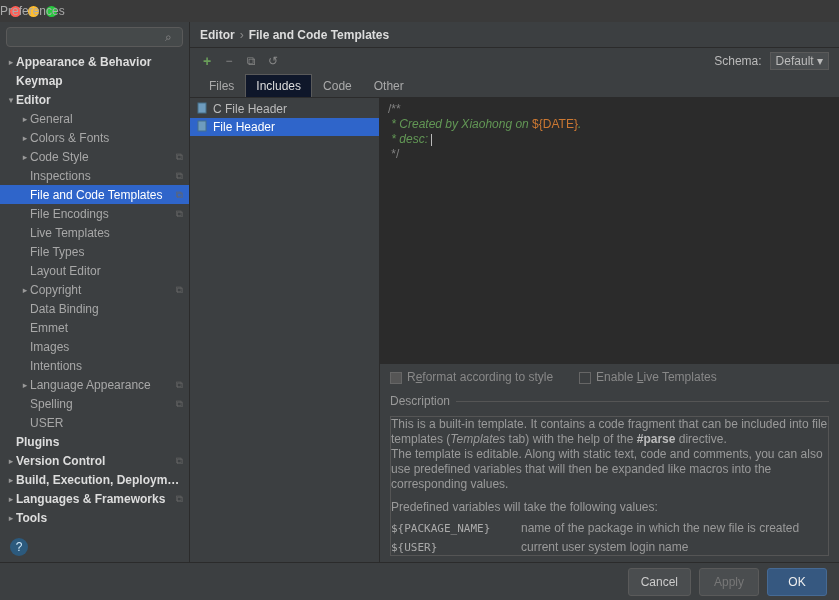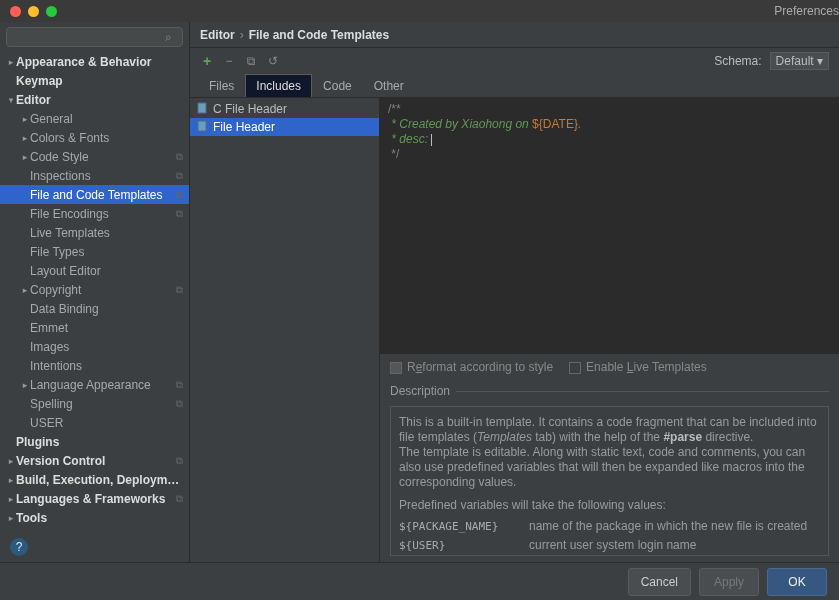--- a/index.html
+++ b/index.html
@@ -4,21 +4,21 @@
 <style>
 * { margin: 0; padding: 0; box-sizing: border-box; font-family: -apple-system, "Segoe UI", Arial, sans-serif; font-size: 12px; }
 body { width: 839px; height: 600px; background: #3c3f41; color: #bbbbbb; overflow: hidden; display: flex; flex-direction: column; }
 
 .titlebar { height: 22px; background: #3a3a3a; display: flex; align-items: center; position: relative; }
 .traffic-lights { display: flex; gap: 7px; padding-left: 10px; }
 .tl { width: 11px; height: 11px; border-radius: 50%; }
 .tl.red { background: #ff5f56; }
 .tl.yellow { background: #ffbd2e; }
 .tl.green { background: #27c93f; }
-.title-center { position: absolute; left: 0; right: 0; text-align: right; color: #aaa; }
+.title-center { position: absolute; left: 0; right: 0; text-align: left; color: #aaa; }
 
 .body-row { display: flex; flex: 1; min-height: 0; }
 
 .sidebar { width: 190px; background: #3c3f41; border-right: 1px solid #2b2b2b; display: flex; flex-direction: column; }
 .search-wrap { padding: 5px 6px; }
 .search-input { width: 100%; height: 20px; background: #45494a; border: 1px solid #5a5a5a; border-radius: 4px; color: #bbb; padding: 0 20px 0 6px; }
 .search-icon { position: absolute; margin-left: -18px; margin-top: 3px; color: #888; }
 
 .tree { flex: 1; overflow: auto; padding-bottom: 4px; }
 .tree-item { display: flex; align-items: center; height: 19px; padding-right: 6px; cursor: default; color: #a8a8a8; }
@@ -57,28 +57,28 @@
 .tl-item.selected { background: #2f65ca; color: #fff; text-align: right; }
 .file-ico { width: 12px; height: 12px; }
 
 .editor-pane { flex: 1; display: flex; flex-direction: column; background: #2b2b2b; min-width: 0; }
 .code-area { flex: 1; padding: 4px 8px; font-family: Menlo, Consolas, monospace; font-size: 11px; line-height: 14px; color: #a9b7c6; white-space: pre; }
 .code-area .cmt { color: #629755; font-style: italic; }
 .code-area .var { color: #cc7832; }
 .code-area .gray { color: #808080; }
 .caret { display: inline-block; width: 1px; height: 12px; background: #bbb; vertical-align: middle; }
 
-.options-row { background: #3c3f41; border-top: 1px solid #2b2b2b; padding: 6px 10px; display: flex; gap: 16px; align-items: center; color: #888; }
+.options-row { background: #3c3f41; border-top: 1px solid #2b2b2b; padding: 6px 10px; display: flex; gap: 26px; align-items: center; color: #888; }
 .chk { width: 12px; height: 12px; border: 1px solid #666; display: inline-block; margin-right: 5px; vertical-align: middle; }
 .chk.checked { background: #555; }
 
 .desc-label { background: #3c3f41; padding: 4px 10px 2px 10px; color: #999; display: flex; align-items: center; gap: 6px; }
 .desc-label .line { flex: 1; height: 1px; background: #555; }
 .description-box { background: #3c3f41; padding: 6px 10px 6px 10px; }
-.desc-inner { border: 1px solid #555; background: #3c3f41; padding: 8px; color: #9a9a9a; font-size: 11px; line-height: 15px; overflow: auto; max-height: 150px; }
+.desc-inner { border: 1px solid #555; background: #3c3f41; padding: 0; color: #9a9a9a; font-size: 11px; line-height: 15px; overflow: auto; max-height: 150px; }
 .desc-inner i { color: #9a9a9a; }
 .desc-inner b { color: #bbb; }
 .vars-table { margin-top: 6px; }
 .vars-table .row { display: flex; margin-top: 4px; }
 .vars-table .k { width: 130px; color: #aaa; font-family: Menlo, monospace; font-size: 11px; }
 .vars-table .v { color: #9a9a9a; }
 
 .button-bar { height: 38px; border-top: 1px solid #2b2b2b; background: #3c3f41; display: flex; align-items: center; justify-content: flex-end; padding: 0 12px; gap: 8px; }
 .btn { min-width: 60px; height: 28px; border: 1px solid #5a5a5a; background: #4a4d4f; color: #ccc; border-radius: 3px; padding: 0 12px; }
 .btn.disabled { color: #777; }

